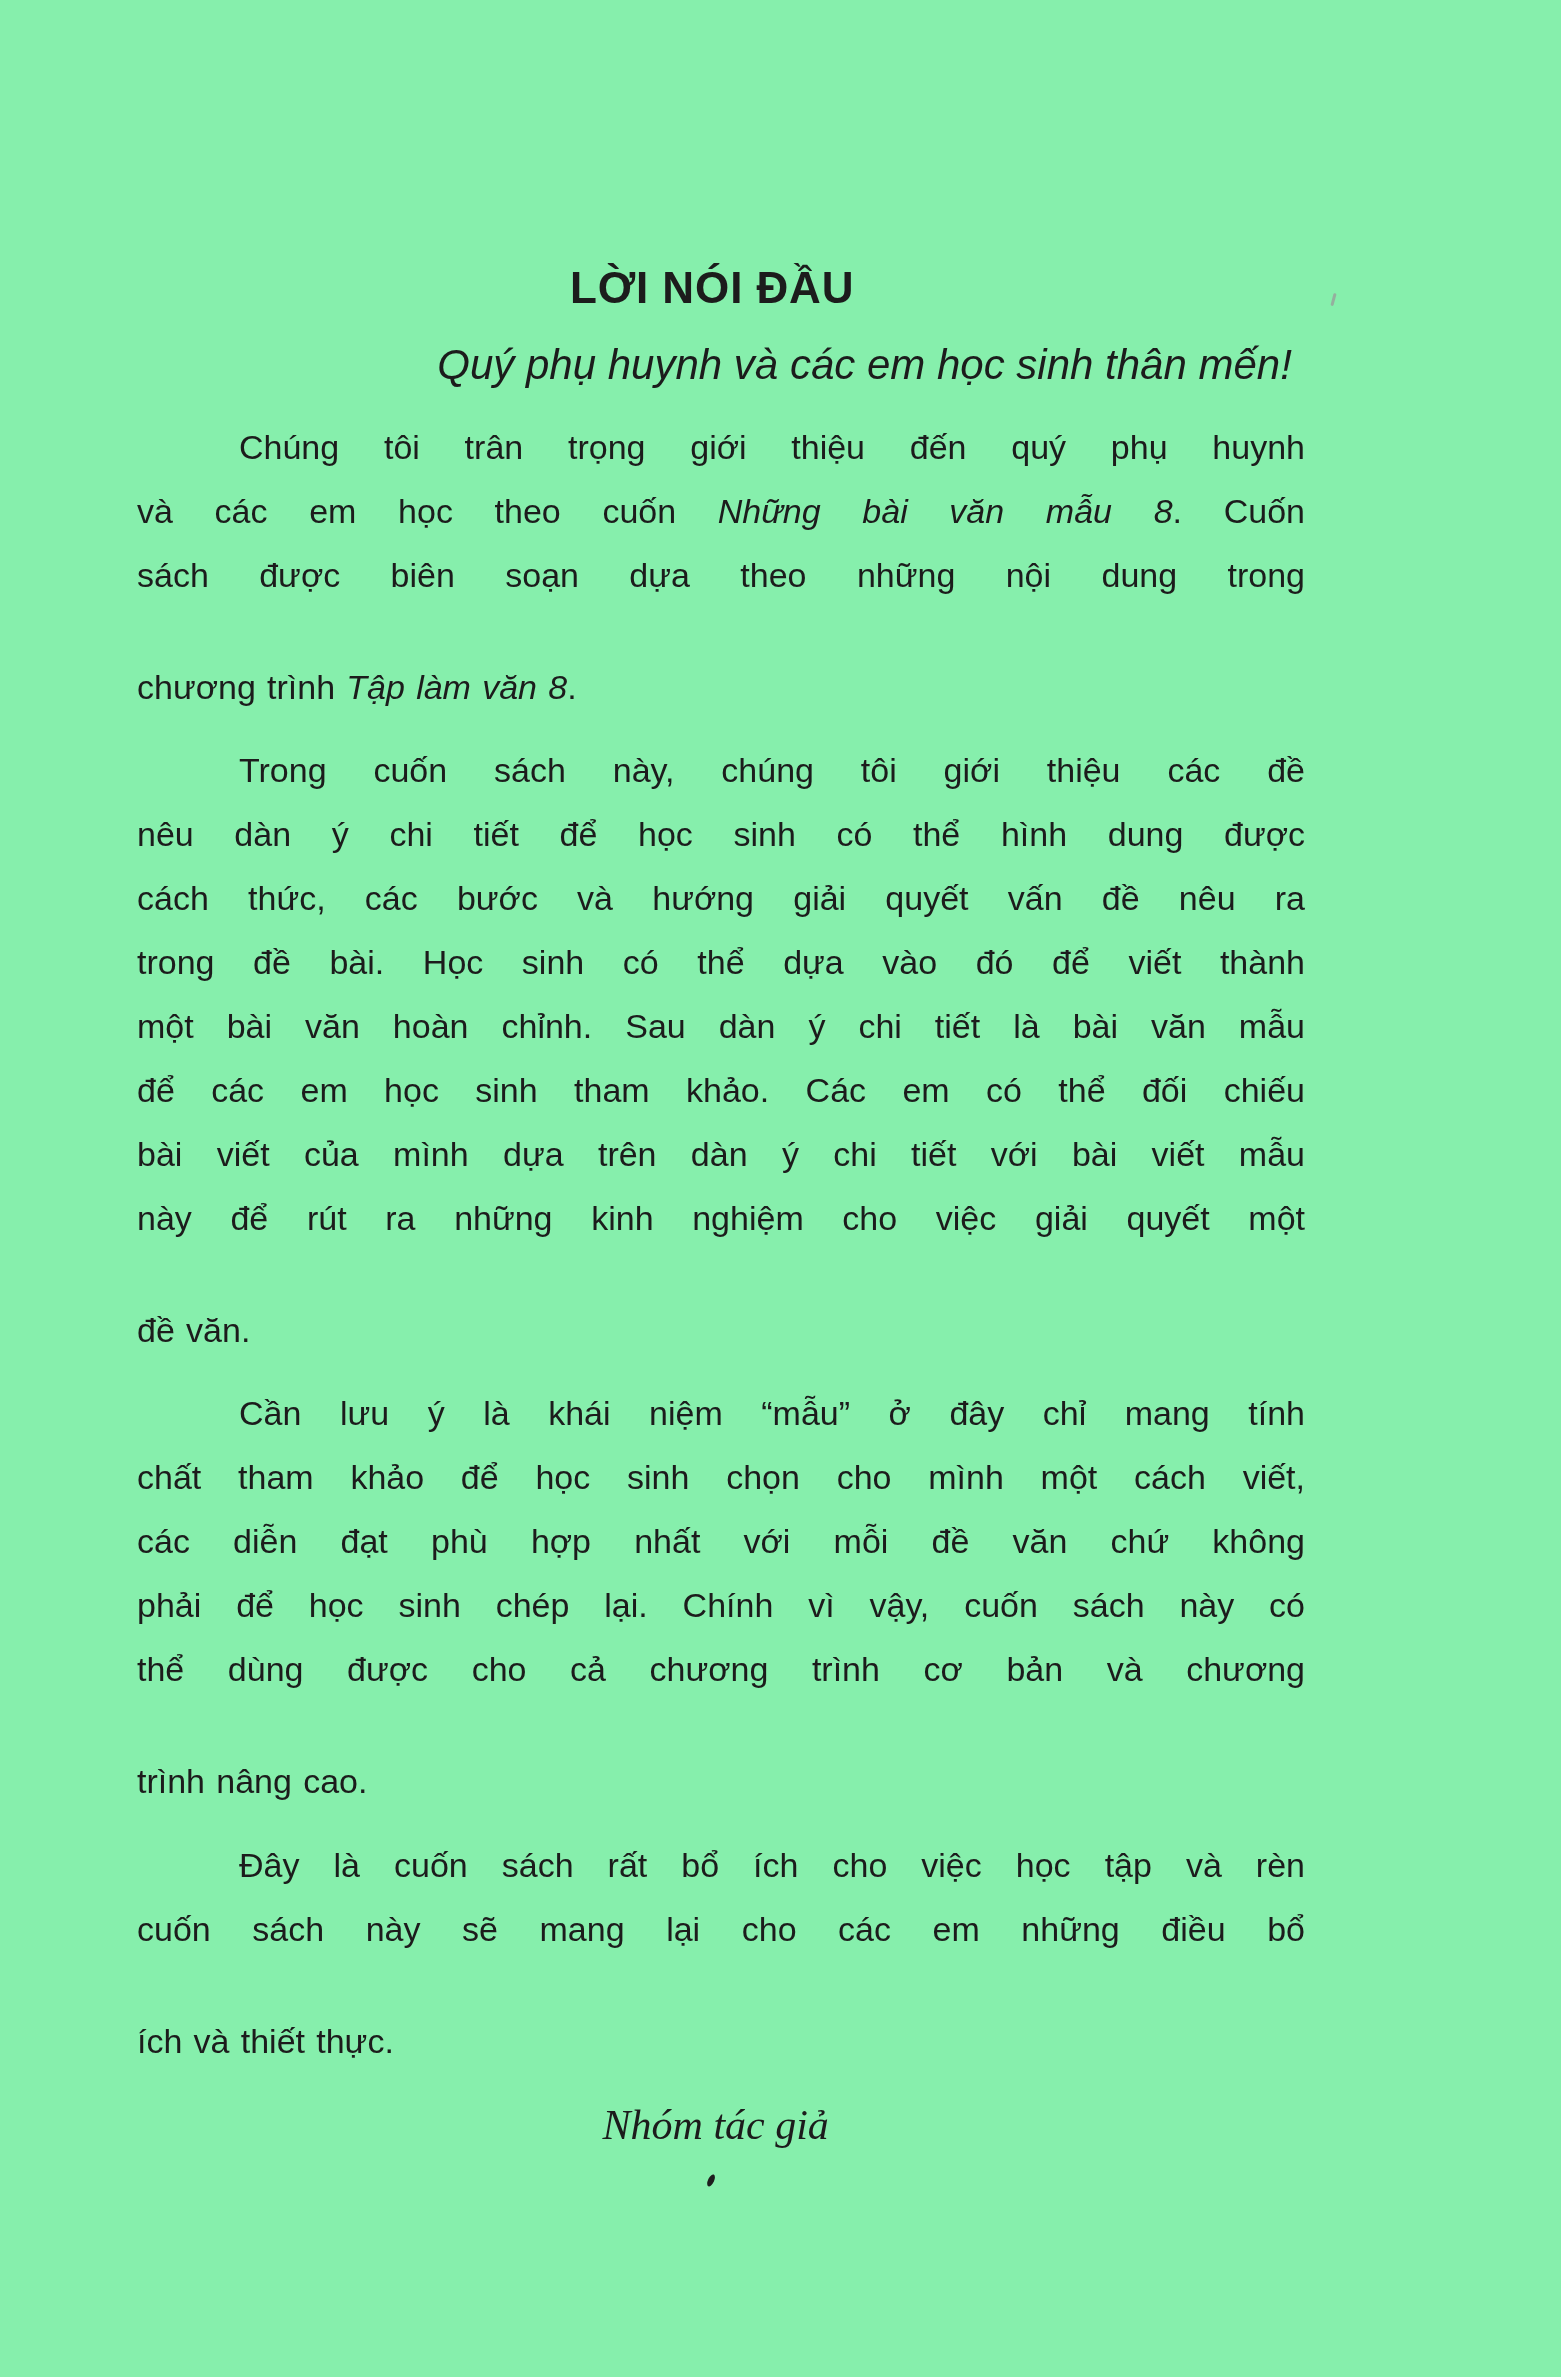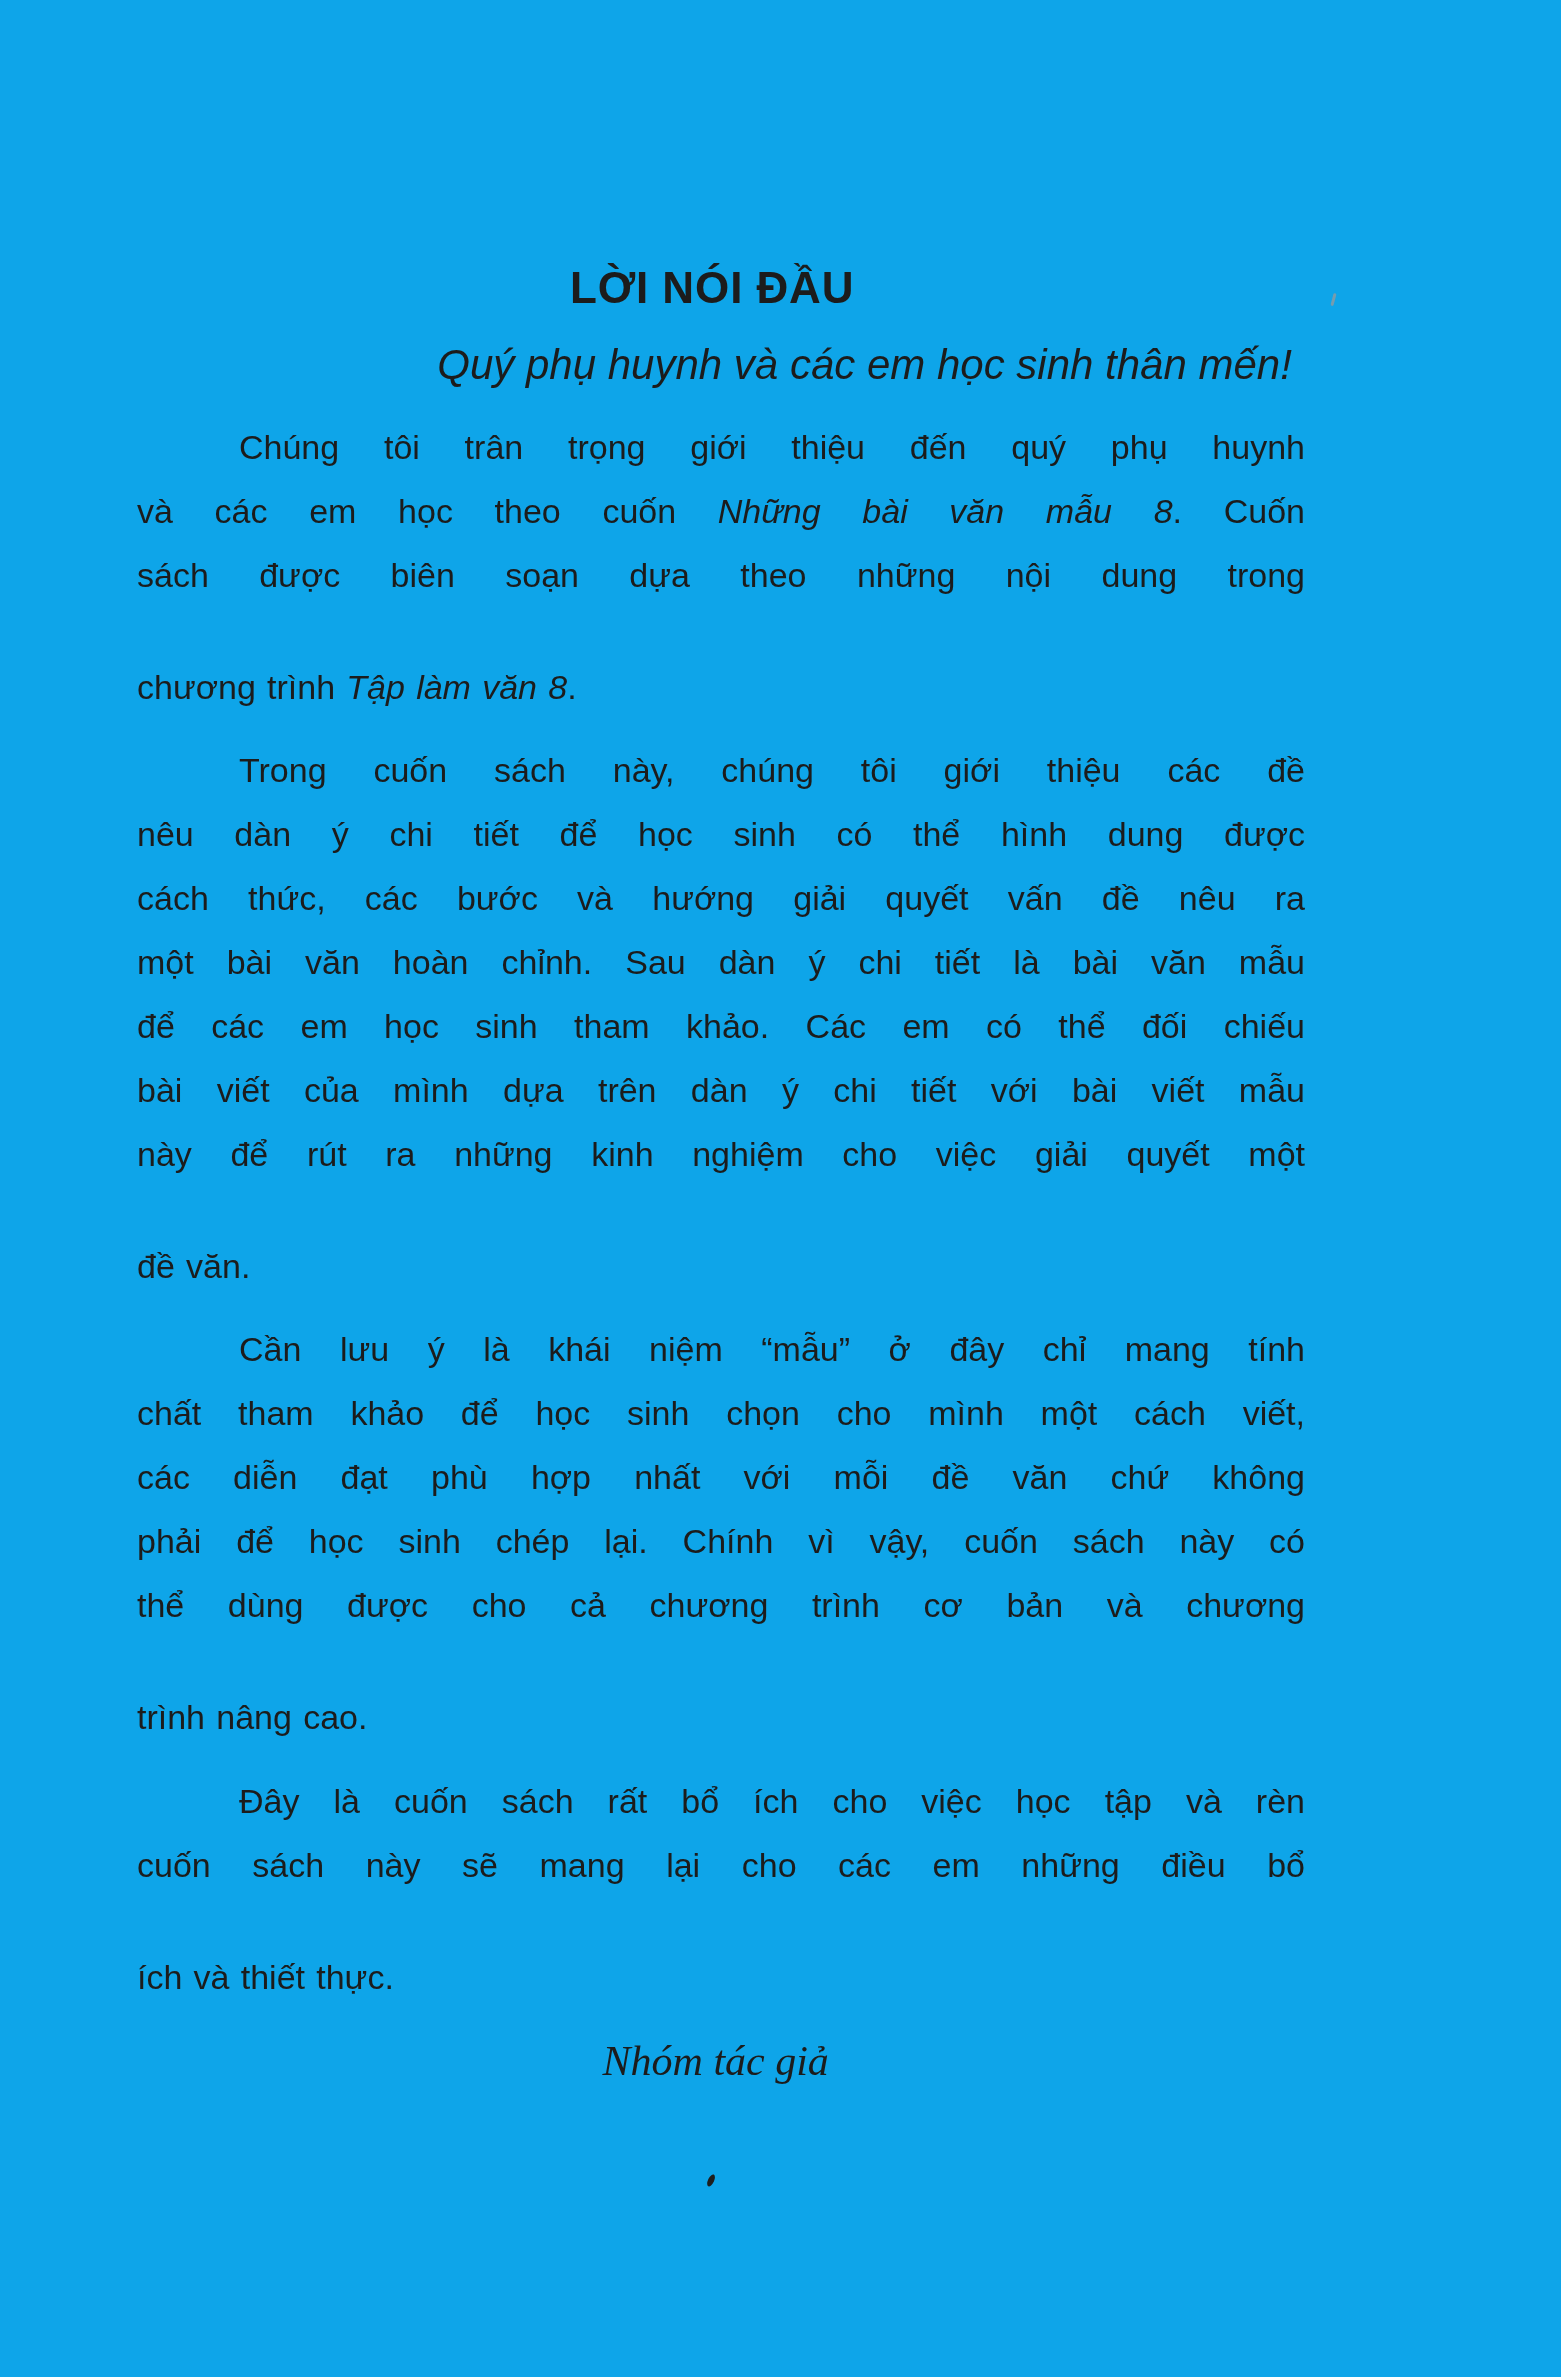--- a/index.html
+++ b/index.html
@@ -4,21 +4,21 @@
 <style>
   html, body { margin: 0; padding: 0; }
   body {
     width: 1561px; height: 2377px;
     background: #ffffff;
     font-family: "Liberation Sans", sans-serif;
   }
   .page {
     position: relative;
     width: 1561px; height: 2377px;
-    background: #0ea5e9;
+    background: #86efac;
     overflow: hidden;
     color: #1c1c1c;
   }
   .content {
     position: absolute;
     left: 137px; top: 265px;
     width: 1168px;
   }
   .doc-title {
     text-align: center;
@@ -91,20 +91,21 @@
         <div class="paragraph">
           <div class="line first"><span>Chúng tôi trân trọng giới thiệu đến quý phụ huynh</span></div>
           <div class="line"><span>và các em học theo cuốn </span><span class="bold-italic">Những bài văn mẫu 8</span><span>. Cuốn</span></div>
           <div class="line"><span>sách được biên soạn dựa theo những nội dung trong</span></div>
           <div class="line last"><span>chương trình </span><span class="italic">Tập làm văn 8</span><span>.</span></div>
         </div>
         <div class="paragraph">
           <div class="line first"><span>Trong cuốn sách này, chúng tôi giới thiệu các đề</span></div>
           <div class="line"><span>nêu dàn ý chi tiết để học sinh có thể hình dung được</span></div>
           <div class="line"><span>cách thức, các bước và hướng giải quyết vấn đề nêu ra</span></div>
+          <div class="line"><span>trong đề bài. Học sinh có thể dựa vào đó để viết thành</span></div>
           <div class="line"><span>một bài văn hoàn chỉnh. Sau dàn ý chi tiết là bài văn mẫu</span></div>
           <div class="line"><span>để các em học sinh tham khảo. Các em có thể đối chiếu</span></div>
           <div class="line"><span>bài viết của mình dựa trên dàn ý chi tiết với bài viết mẫu</span></div>
           <div class="line"><span>này để rút ra những kinh nghiệm cho việc giải quyết một</span></div>
           <div class="line last"><span>đề văn.</span></div>
         </div>
         <div class="paragraph">
           <div class="line first"><span>Cần lưu ý là khái niệm “mẫu” ở đây chỉ mang tính</span></div>
           <div class="line"><span>chất tham khảo để học sinh chọn cho mình một cách viết,</span></div>
           <div class="line"><span>các diễn đạt phù hợp nhất với mỗi đề văn chứ không</span></div>

